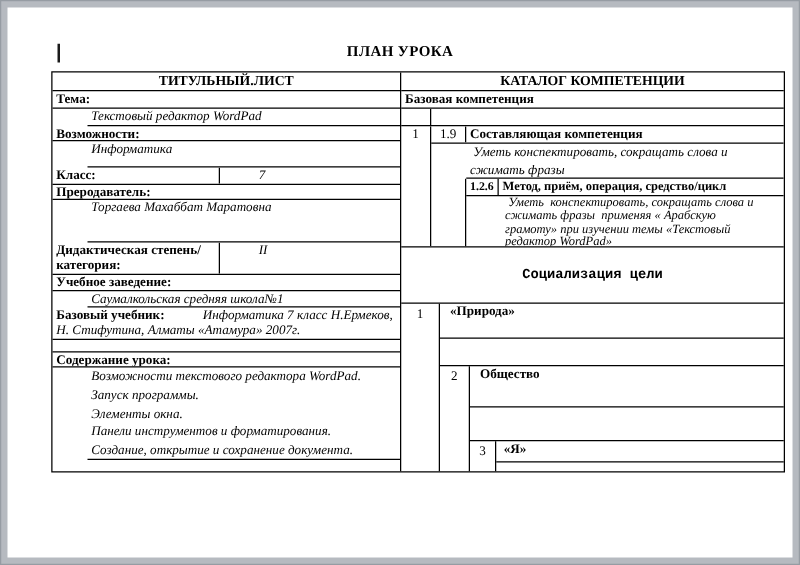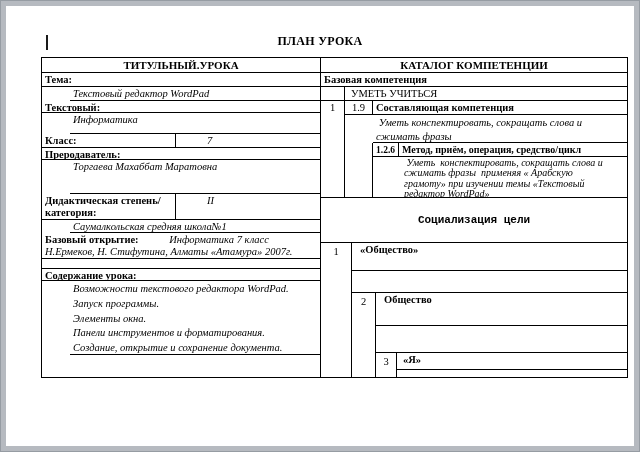--- a/index.html
+++ b/index.html
@@ -53,58 +53,58 @@
 
 <div class="frame">
   <div class="page">
 
     <div class="cursor"></div>
     <div class="title">ПЛАН УРОКА</div>
 
     <div class="doc">
 
       <div class="col-left">
-        <div class="row hdr h15 cell">ТИТУЛЬНЫЙ.УРОКА</div>
+        <div class="row hdr h15 cell">ТИТУЛЬНЫЙ.ЛИСТ</div>
         <div class="row h14 cell lbl">Тема:</div>
         <div class="row h14 cell val">Текстовый редактор WordPad</div>
-        <div class="row h12 cell lbl">Текстовый:</div>
+        <div class="row h12 cell lbl">Возможности:</div>
         <div class="row h21 cell val top">Информатика</div>
         <div class="row h14">
           <div class="cell lbl split-l br">Класс:</div>
           <div class="cell val split-r">7</div>
         </div>
         <div class="row h12 cell lbl">Преродаватель:</div>
         <div class="row h34 cell val top">Торгаева Махаббат Маратовна</div>
         <div class="row h26">
           <div class="cell lbl split-l br pre">Дидактическая степень/
 категория:</div>
           <div class="cell val split-r top">II</div>
         </div>
+        <div class="row h13 cell lbl">Учебное заведение:</div>
         <div class="row h13 cell val">Саумалкольская средняя школа№1</div>
         <div class="row h26 cell">
           <div style="padding:1px 3px;">
-            <span class="lbl" style="padding:0">Базовый открытие:</span><span class="val" style="padding:0"> Информатика 7 класс Н.Ермеков, Н. Стифутина, Алматы «Атамура» 2007г.</span>
+            <span class="lbl" style="padding:0">Базовый учебник:</span><span class="val" style="padding:0"> Информатика 7 класс Н.Ермеков, Н. Стифутина, Алматы «Атамура» 2007г.</span>
           </div>
         </div>
         <div class="row h10 cell"></div>
         <div class="row h12 cell lbl">Содержание урока:</div>
         <div class="row h74 cell val content-lines">Возможности текстового редактора WordPad.
 Запуск программы.
 Элементы окна.
 Панели инструментов и форматирования.
 Создание, открытие и сохранение документа.</div>
         <div class="row fill cell noline"></div>
       </div>
 
       <div class="col-right">
         <div class="row hdr h15 cell">КАТАЛОГ КОМПЕТЕНЦИИ</div>
         <div class="row h14 cell lbl">Базовая компетенция</div>
         <div class="row h14">
           <div class="cell br" style="width:24px"></div>
-          <div class="cell grow" style="padding:1px 6px">УМЕТЬ УЧИТЬСЯ</div>
         </div>
 
         <div class="row vblock" style="height:97px">
           <div class="cell br num" style="width:24px">1</div>
           <div class="vcol">
             <div class="row h14">
               <div class="cell br num" style="width:28px">1.9</div>
               <div class="cell grow lbl">Составляющая компетенция</div>
             </div>
             <div class="row h28 cell val pre comp-text"> Уметь конспектировать, сокращать слова и
@@ -123,21 +123,21 @@
               </div>
             </div>
           </div>
         </div>
 
         <div class="row h45 social cell">Социализация цели</div>
 
         <div class="vblock fill noline">
           <div class="cell br num stair-num" style="width:31px">1</div>
           <div class="vcol">
-            <div class="row h28 cell lbl" style="padding-left:8px">«Общество»</div>
+            <div class="row h28 cell lbl" style="padding-left:8px">«Природа»</div>
             <div class="row h22 cell"></div>
             <div class="vblock fill noline">
               <div class="cell br num stair-num" style="width:24px">2</div>
               <div class="vcol">
                 <div class="row h33 cell lbl" style="padding-left:8px">Общество</div>
                 <div class="row h27 cell"></div>
                 <div class="vblock fill noline">
                   <div class="cell br num stair-num" style="width:21px">3</div>
                   <div class="vcol">
                     <div class="row h17 cell lbl" style="padding-left:6px">«Я»</div>

